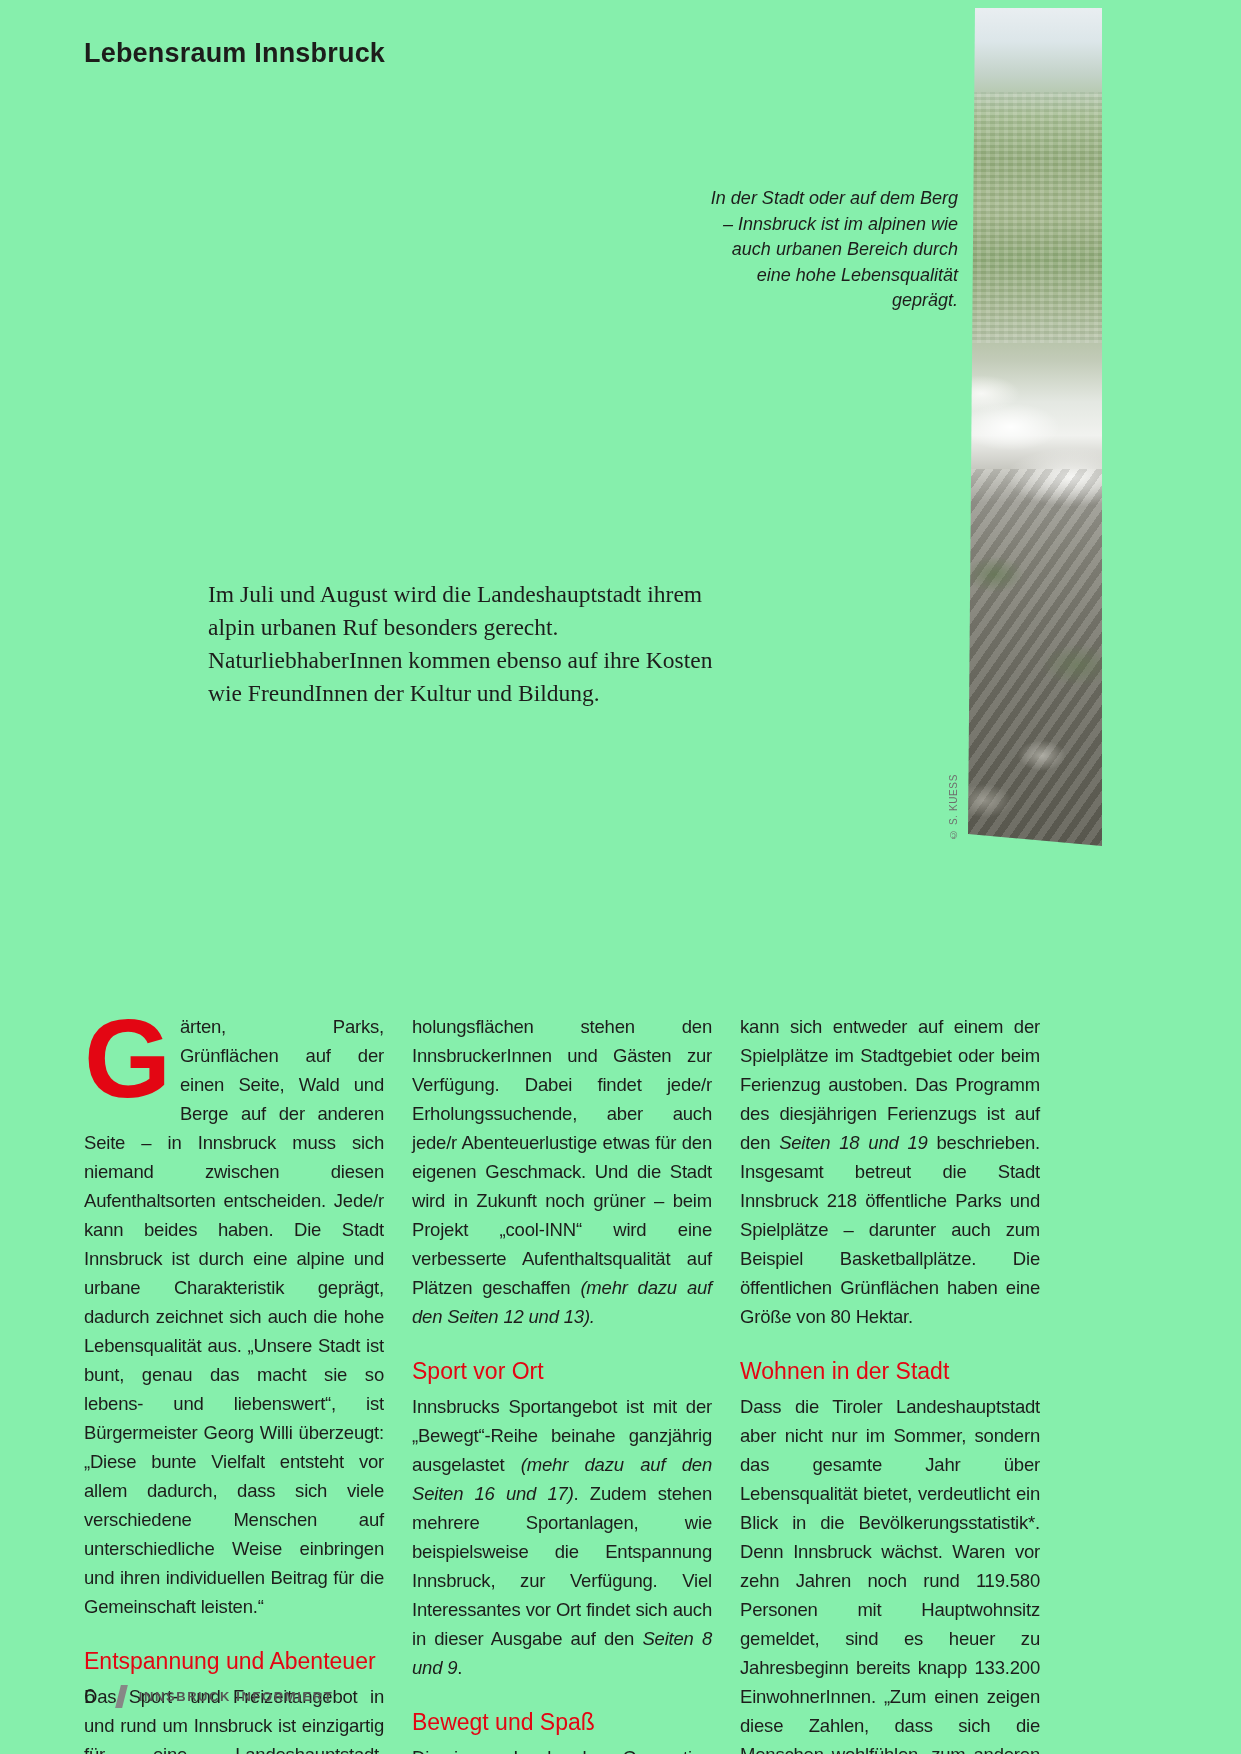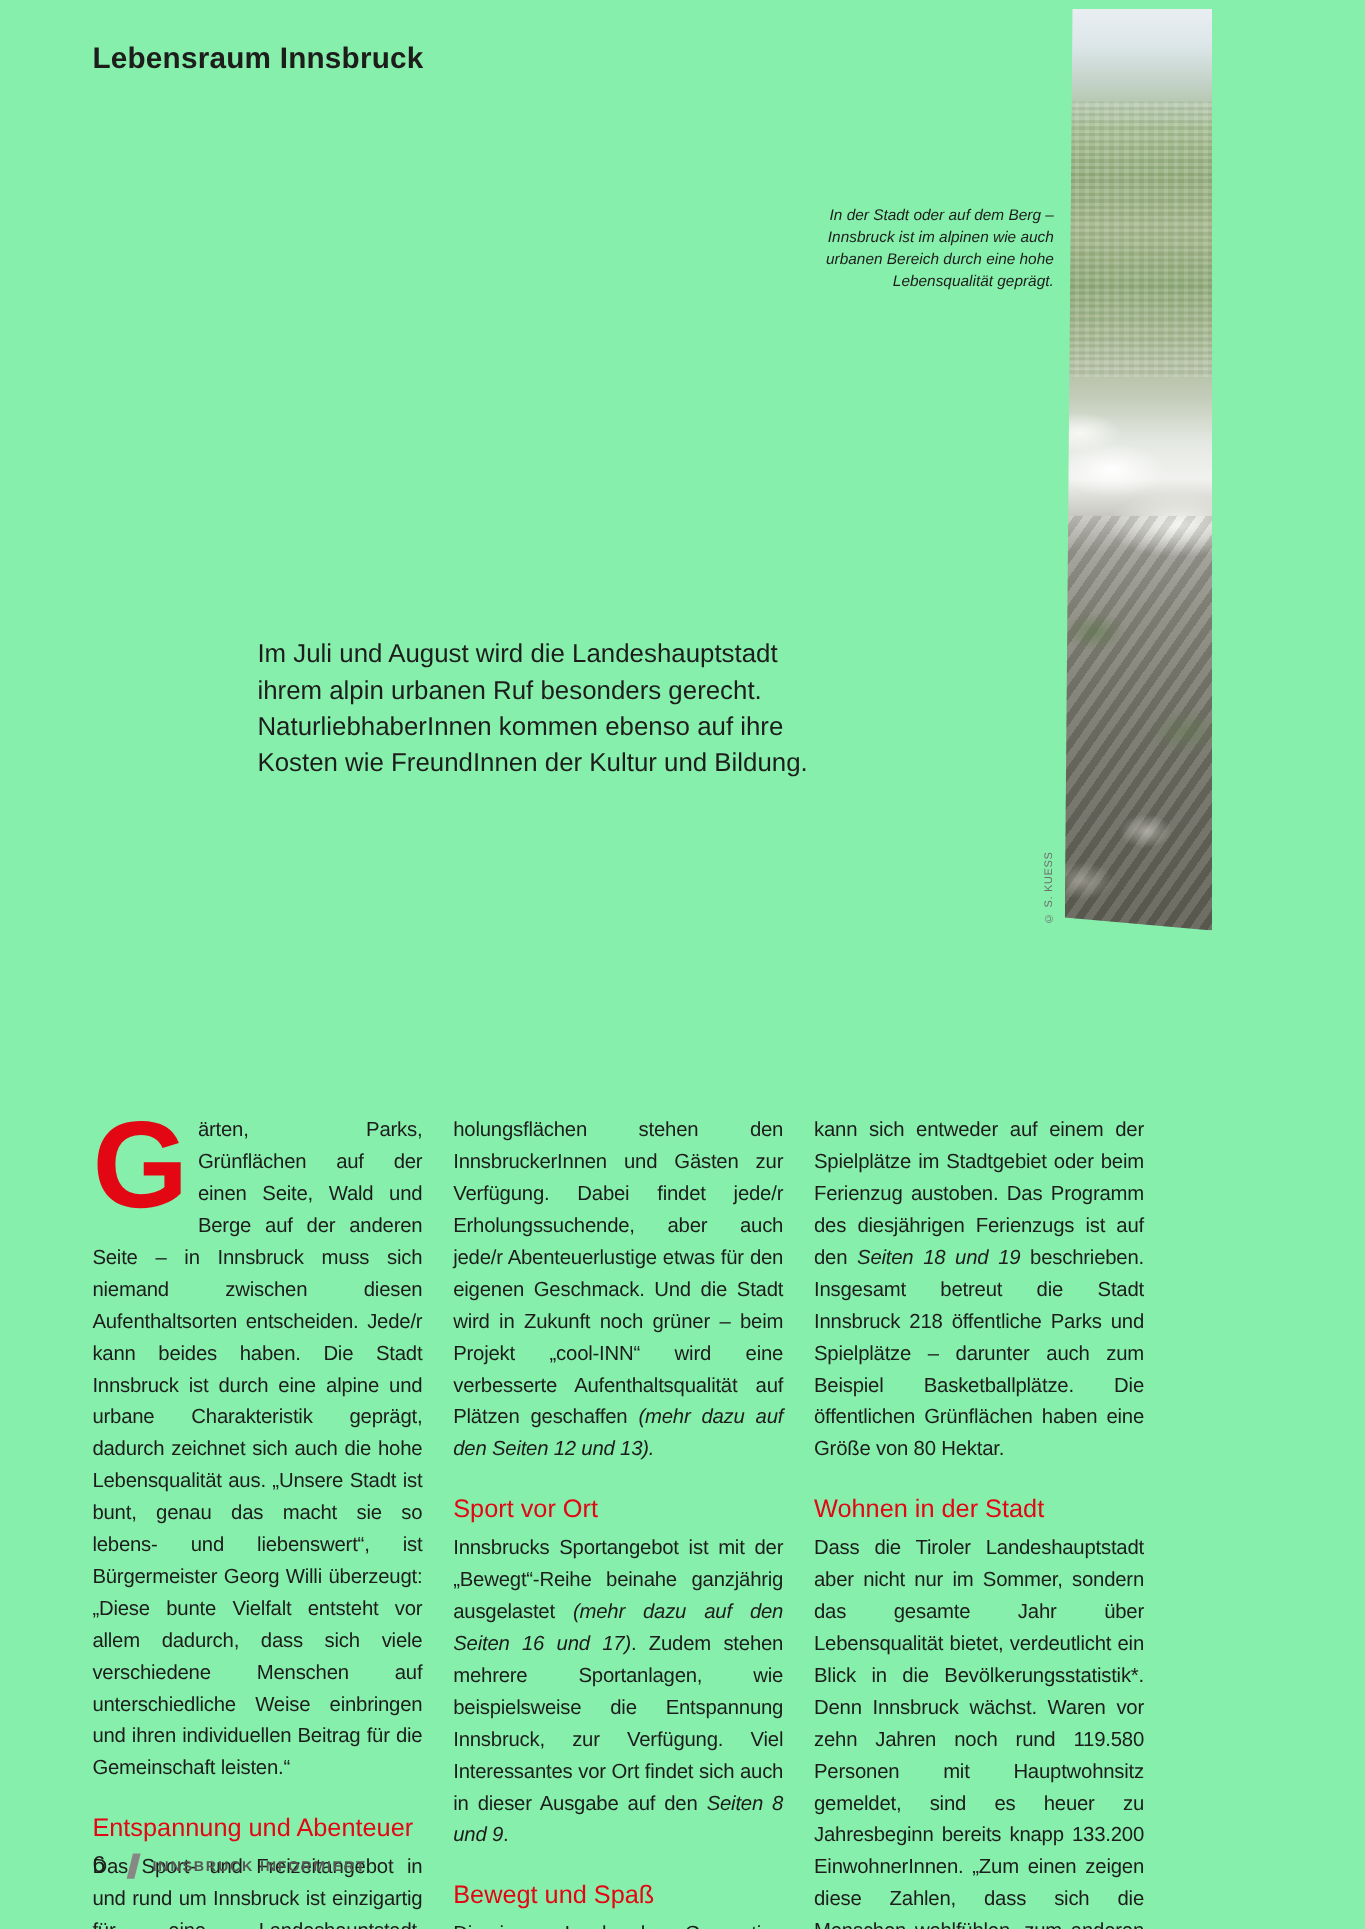--- a/index.html
+++ b/index.html
@@ -71,21 +71,21 @@
       radial-gradient(ellipse 40px 24px at 12% 88%, rgba(210,208,198,0.45), rgba(0,0,0,0) 70%),
       repeating-linear-gradient(125deg, rgba(255,255,255,0.10) 0 7px, rgba(40,40,35,0.12) 7px 14px);
   }
   .caption {
     position: absolute;
     right: 283px;
     top: 186px;
     width: 248px;
     text-align: right;
     font-style: italic;
-    font-size: 14px;
+    font-size: 18px;
     line-height: 1.42;
     color: #1d1d1b;
   }
   .credit {
     position: absolute;
     left: 948px;
     top: 768px;
     height: 72px;
     writing-mode: vertical-rl;
     transform: rotate(180deg);
@@ -101,27 +101,28 @@
     top: 352px;
     margin: 0;
     font-size: 96px;
     line-height: 105px;
     font-weight: bold;
     letter-spacing: -2px;
     color: #e30613;
   }
   .intro {
     position: absolute;
-    left: 234px;
+    left: 208px;
     top: 578px;
     width: 516px;
     margin: 0;
     font-size: 23.5px;
     line-height: 33px;
     color: #1d1d1b;
+    font-family: Liberation Serif, serif;
   }
   
   .columns {
     position: absolute;
     left: 84px;
     top: 1012px;
     width: 956px;
     display: flex;
     gap: 28px;
   }

